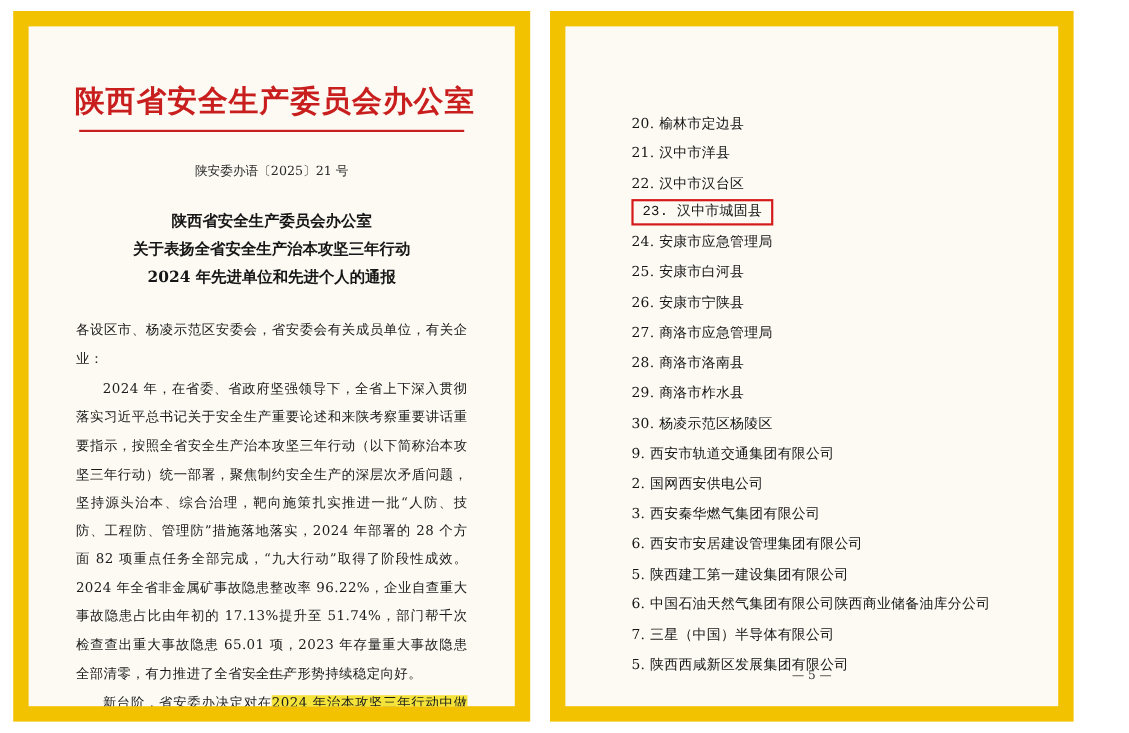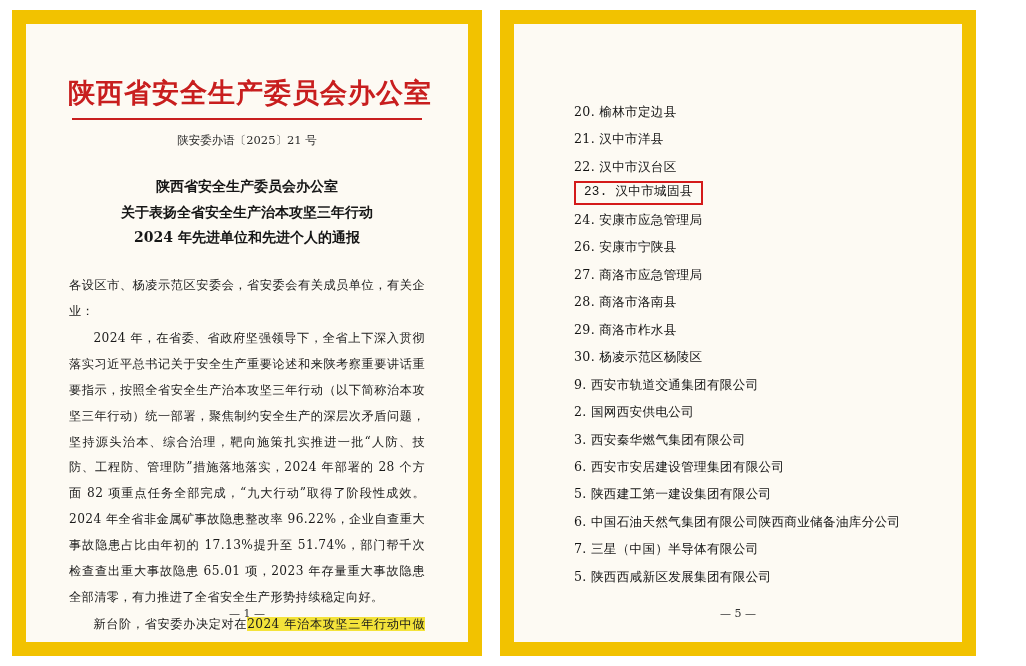--- a/index.html
+++ b/index.html
@@ -57,21 +57,21 @@
   }
   .masthead-rule {
     height: 2px;
     background: #c81e1e;
     margin: 10px 4px 0 4px;
   }
   .doc-number {
     text-align: center;
     font-size: 11.5px;
     color: #2a2a2a;
-    margin-top: 13px;
+    margin-top: 28px;
     font-family: "DejaVu Serif", "Liberation Serif", serif;
   }
   .title-block {
     text-align: center;
     margin-top: 26px;
     font-family: "DejaVu Serif", "Liberation Serif", serif;
     font-weight: bold;
     font-size: 14px;
     color: #161616;
     line-height: 1.85;
@@ -163,20 +163,21 @@
     <div class="paper paper-right">
 
       <div class="list">
         <div class="row">20. 榆林市定边县</div>
         <div class="row">21. 汉中市洋县</div>
         <div class="row">22. 汉中市汉台区</div>
         <div class="boxed-line">
           <span class="row boxed">23. 汉中市城固县</span>
         </div>
         <div class="row">24. 安康市应急管理局</div>
+        <div class="row">25. 安康市白河县</div>
         <div class="row">26. 安康市宁陕县</div>
         <div class="row">27. 商洛市应急管理局</div>
         <div class="row">28. 商洛市洛南县</div>
         <div class="row">29. 商洛市柞水县</div>
         <div class="row">30. 杨凌示范区杨陵区</div>
         <div class="row">9. 西安市轨道交通集团有限公司</div>
         <div class="row">2. 国网西安供电公司</div>
         <div class="row">3. 西安秦华燃气集团有限公司</div>
         <div class="row">6. 西安市安居建设管理集团有限公司</div>
         <div class="row">5. 陕西建工第一建设集团有限公司</div>

